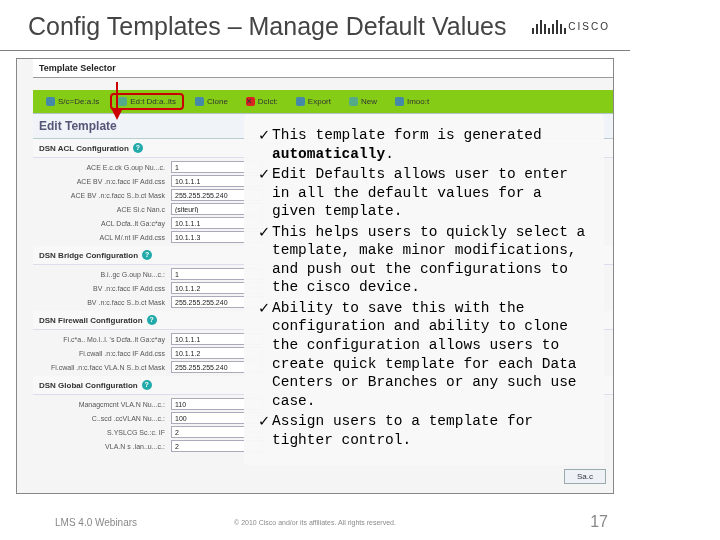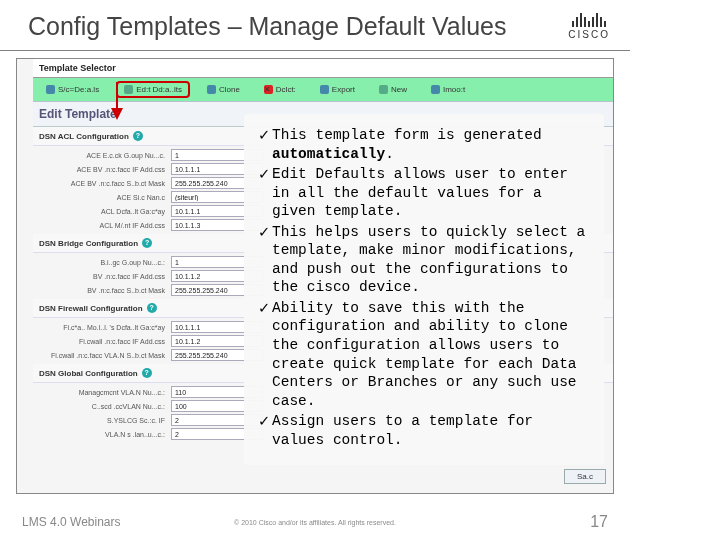--- a/index.html
+++ b/index.html
@@ -7,21 +7,21 @@
   .slide { position: relative; width: 630px; height: 540px; }
   .title-bar { position: absolute; left: 28px; top: 12px; right: 20px; display: flex; align-items: center; justify-content: space-between; }
   .title { font-size: 25px; color: #444; font-weight: 400; }
   .logo { display: flex; align-items: flex-end; gap: 6px; }
   .logo-bars { display: flex; align-items: flex-end; gap: 2px; }
   .logo-bars span { display: block; width: 2px; background: #333; }
   .logo-text { font-size: 10px; color: #333; letter-spacing: 2px; }
   .hr { position: absolute; left: 0; right: 0; top: 50px; height: 0; border-top: 1px solid #808080; }
   .screenshot { position: absolute; left: 16px; top: 58px; right: 16px; bottom: 46px; border: 1px solid #888; background: #f5f5f5; padding-left: 16px; }
   .ts-hdr { background: #fff; border-bottom: 1px solid #9a9a9a; padding: 4px 6px; font-size: 9px; font-weight: bold; color: #222; }
-  .toolbar { background: #86efac; border-bottom: 1px solid #b8c2cc; padding: 3px 6px; display: flex; gap: 10px; align-items: center; }
+  .toolbar { background: #84cc16; border-bottom: 1px solid #b8c2cc; padding: 3px 6px; display: flex; gap: 4px; align-items: center; margin-top: 12px; }
   .tool-btn { display: inline-flex; align-items: center; gap: 3px; font-size: 8px; color: #333; padding: 2px 6px; border: 1px solid transparent; }
   .tool-btn.boxed { border: 2px solid #cc0000; border-radius: 4px; }
   .tool-ic { width: 9px; height: 9px; background: #5a8; border-radius: 2px; display: inline-block; }
   .tool-ic.x { background: #d22; }
   .tool-ic.b { background: #48a; }
   .edit-tmpl { background: #f0f4f8; padding: 5px 6px; font-size: 12px; font-weight: bold; color: #557; border-bottom: 1px solid #bcc; display:flex; align-items:center; gap:4px;}
   .section-hdr { background: #f8f8f8; padding: 4px 6px; font-size: 8px; font-weight: bold; color: #333; border-bottom: 1px solid #dde; display: flex; align-items: center; gap: 4px; }
   .q-icon { width: 10px; height: 10px; border-radius: 50%; background: #2aa; color: #fff; font-size: 7px; line-height: 10px; text-align: center; }
   .form-rows { padding: 2px 0; }
   .form-row { display: flex; align-items: center; padding: 1px 6px; }
@@ -29,34 +29,34 @@
   .form-input { width: 92px; height: 12px; font-size: 7px; padding: 0 3px; border: 1px solid #aab; background: #fff; color: #222; }
   .overlay { position: absolute; left: 244px; right: 26px; top: 114px; background: rgba(248,248,248,0.96); border-radius: 4px; padding: 12px 14px 14px 14px; box-shadow: 0 0 0 rgba(0,0,0,0); }
   .overlay ul { list-style: none; }
   .overlay li { font-size: 14.5px; color: #000; line-height: 1.28; margin-bottom: 2px; display: flex; }
   .overlay li .ck { flex: 0 0 14px; color: #000; }
   .overlay li .txt { flex: 1; font-family: Liberation Mono, monospace; }
   .overlay strong { font-weight: bold; }
   .save-btn-row { position: absolute; right: 24px; bottom: 56px; }
   .save-btn { font-size: 8px; padding: 2px 12px; border: 1px solid #9aa; background: #eef2f6; color: #334; margin-top: 19px; }
   .footer { position: absolute; left: 0; right: 0; bottom: 0; height: 36px; padding: 0 22px; display: flex; align-items: center; justify-content: space-between; background: #fff; }
-  .footer-left { font-size: 12px; color: #888; }
+  .footer-left { font-size: 10px; color: #888; margin-left: 33px; }
   .footer-center { position: absolute; left: 0; right: 0; text-align: center; font-size: 7px; color: #8a8a8a; }
   .footer-right { font-size: 16px; color: #888; z-index: 2; }
   .red-arrow { position: absolute; left: 108px; top: 80px; width: 18px; height: 40px; z-index: 5; }
 </style>
 </head>
 <body>
 
 <div class="slide">
 
   <div class="title-bar">
     <div class="title">Config Templates – Manage Default Values</div>
     <div class="logo">
-      <div style="display:flex;flex-direction:column;align-items:center;gap:2px;">
+      <div style="display:flex;flex-direction:row;align-items:center;gap:2px;">
         <div class="logo-bars">
           <span style="height:6px"></span>
             <span style="height:10px"></span>
             <span style="height:14px"></span>
           <span style="height:10px"></span>
             <span style="height:6px"></span>
             <span style="height:10px"></span>
           <span style="height:14px"></span>
             <span style="height:10px"></span>
             <span style="height:6px"></span>
@@ -216,21 +216,21 @@
       <li>
           <span class="ck">✓</span>
           <span class="txt">This helps users to quickly select a template, make minor modifications, and push out the configurations to the cisco device.</span>
         </li>
       <li>
           <span class="ck">✓</span>
           <span class="txt">Ability to save this with the configuration and ability to clone the configuration allows users to create quick template for each Data Centers or Branches or any such use case.</span>
         </li>
       <li>
           <span class="ck">✓</span>
-          <span class="txt"> Assign users to a template for values control.</span>
+          <span class="txt"> Assign users to a template for tighter control.</span>
         </li>
     </ul>
   </div>
 
   <div class="save-btn-row">
     <button class="save-btn">Sa.c</button>
   </div>
 
   <div class="footer">
     <div class="footer-left">LMS 4.0 Webinars</div>

